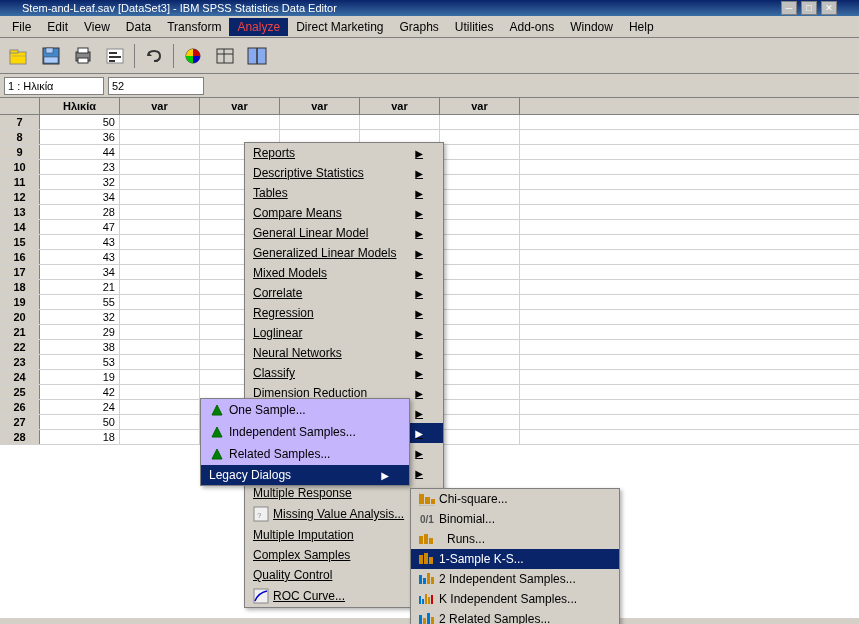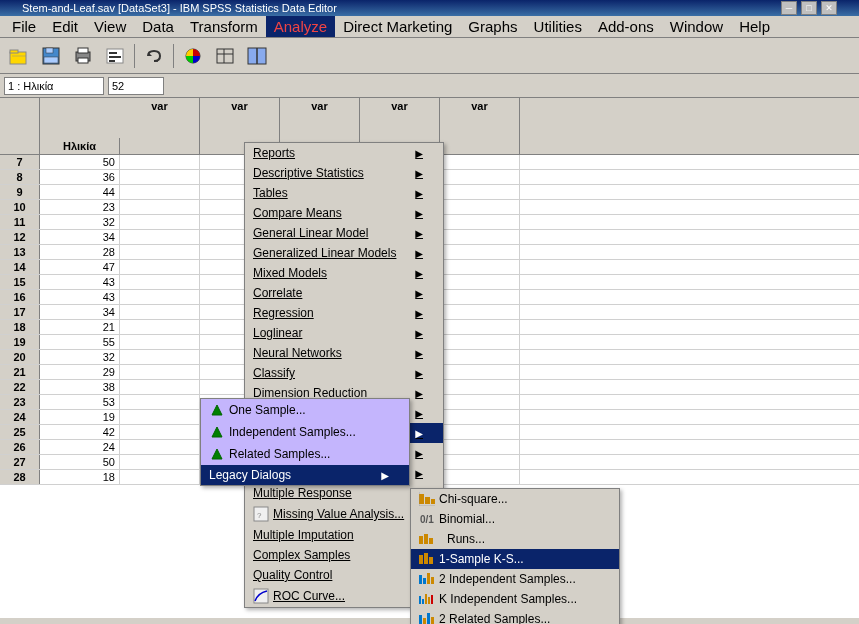--- a/index.html
+++ b/index.html
@@ -45,21 +45,21 @@
       background: #d4d0c8;
       border-bottom: 1px solid #808080;
       height: 22px;
       display: flex;
       align-items: center;
       padding: 0 4px;
     }
     .menu-item {
       padding: 2px 8px;
       cursor: pointer;
-      font-size: 15px;
+      font-size: 12px;
       text-align: right;
     }
     .menu-item:hover, .menu-item.active {
       background: #0a246a;
       color: white;
     }
     .menu-item.active {
       background: #0a246a;
       color: #ef4444;
     }
@@ -103,21 +103,21 @@
     }
     .var-name-box {
       width: 100px;
       height: 18px;
       background: white;
       border: 1px solid #808080;
       padding: 1px 3px;
       font-size: 11px;
     }
     .var-value-box {
-      width: 56px;
+      width: 96px;
       height: 18px;
       background: white;
       border: 1px solid #808080;
       padding: 1px 3px;
       font-size: 11px;
     }
 
     
     .main-area {
       display: flex;
@@ -139,21 +139,21 @@
     }
     .col-header {
       border-right: 1px solid #808080;
       padding: 2px 4px;
       text-align: center;
       font-weight: bold;
       font-size: 11px;
       background: #d4d0c8;
     }
     .col-header.row-num { width: 40px; }
-    .col-header.data-col { width: 80px; margin-top: 40px; }
+    .col-header.data-col { width: 80px; }
     .col-header.var-col { width: 80px; }
 
     .grid-body {
       overflow: hidden;
     }
     .grid-row {
       display: flex;
       border-bottom: 1px solid #d0d0d0;
     }
     .grid-cell {

